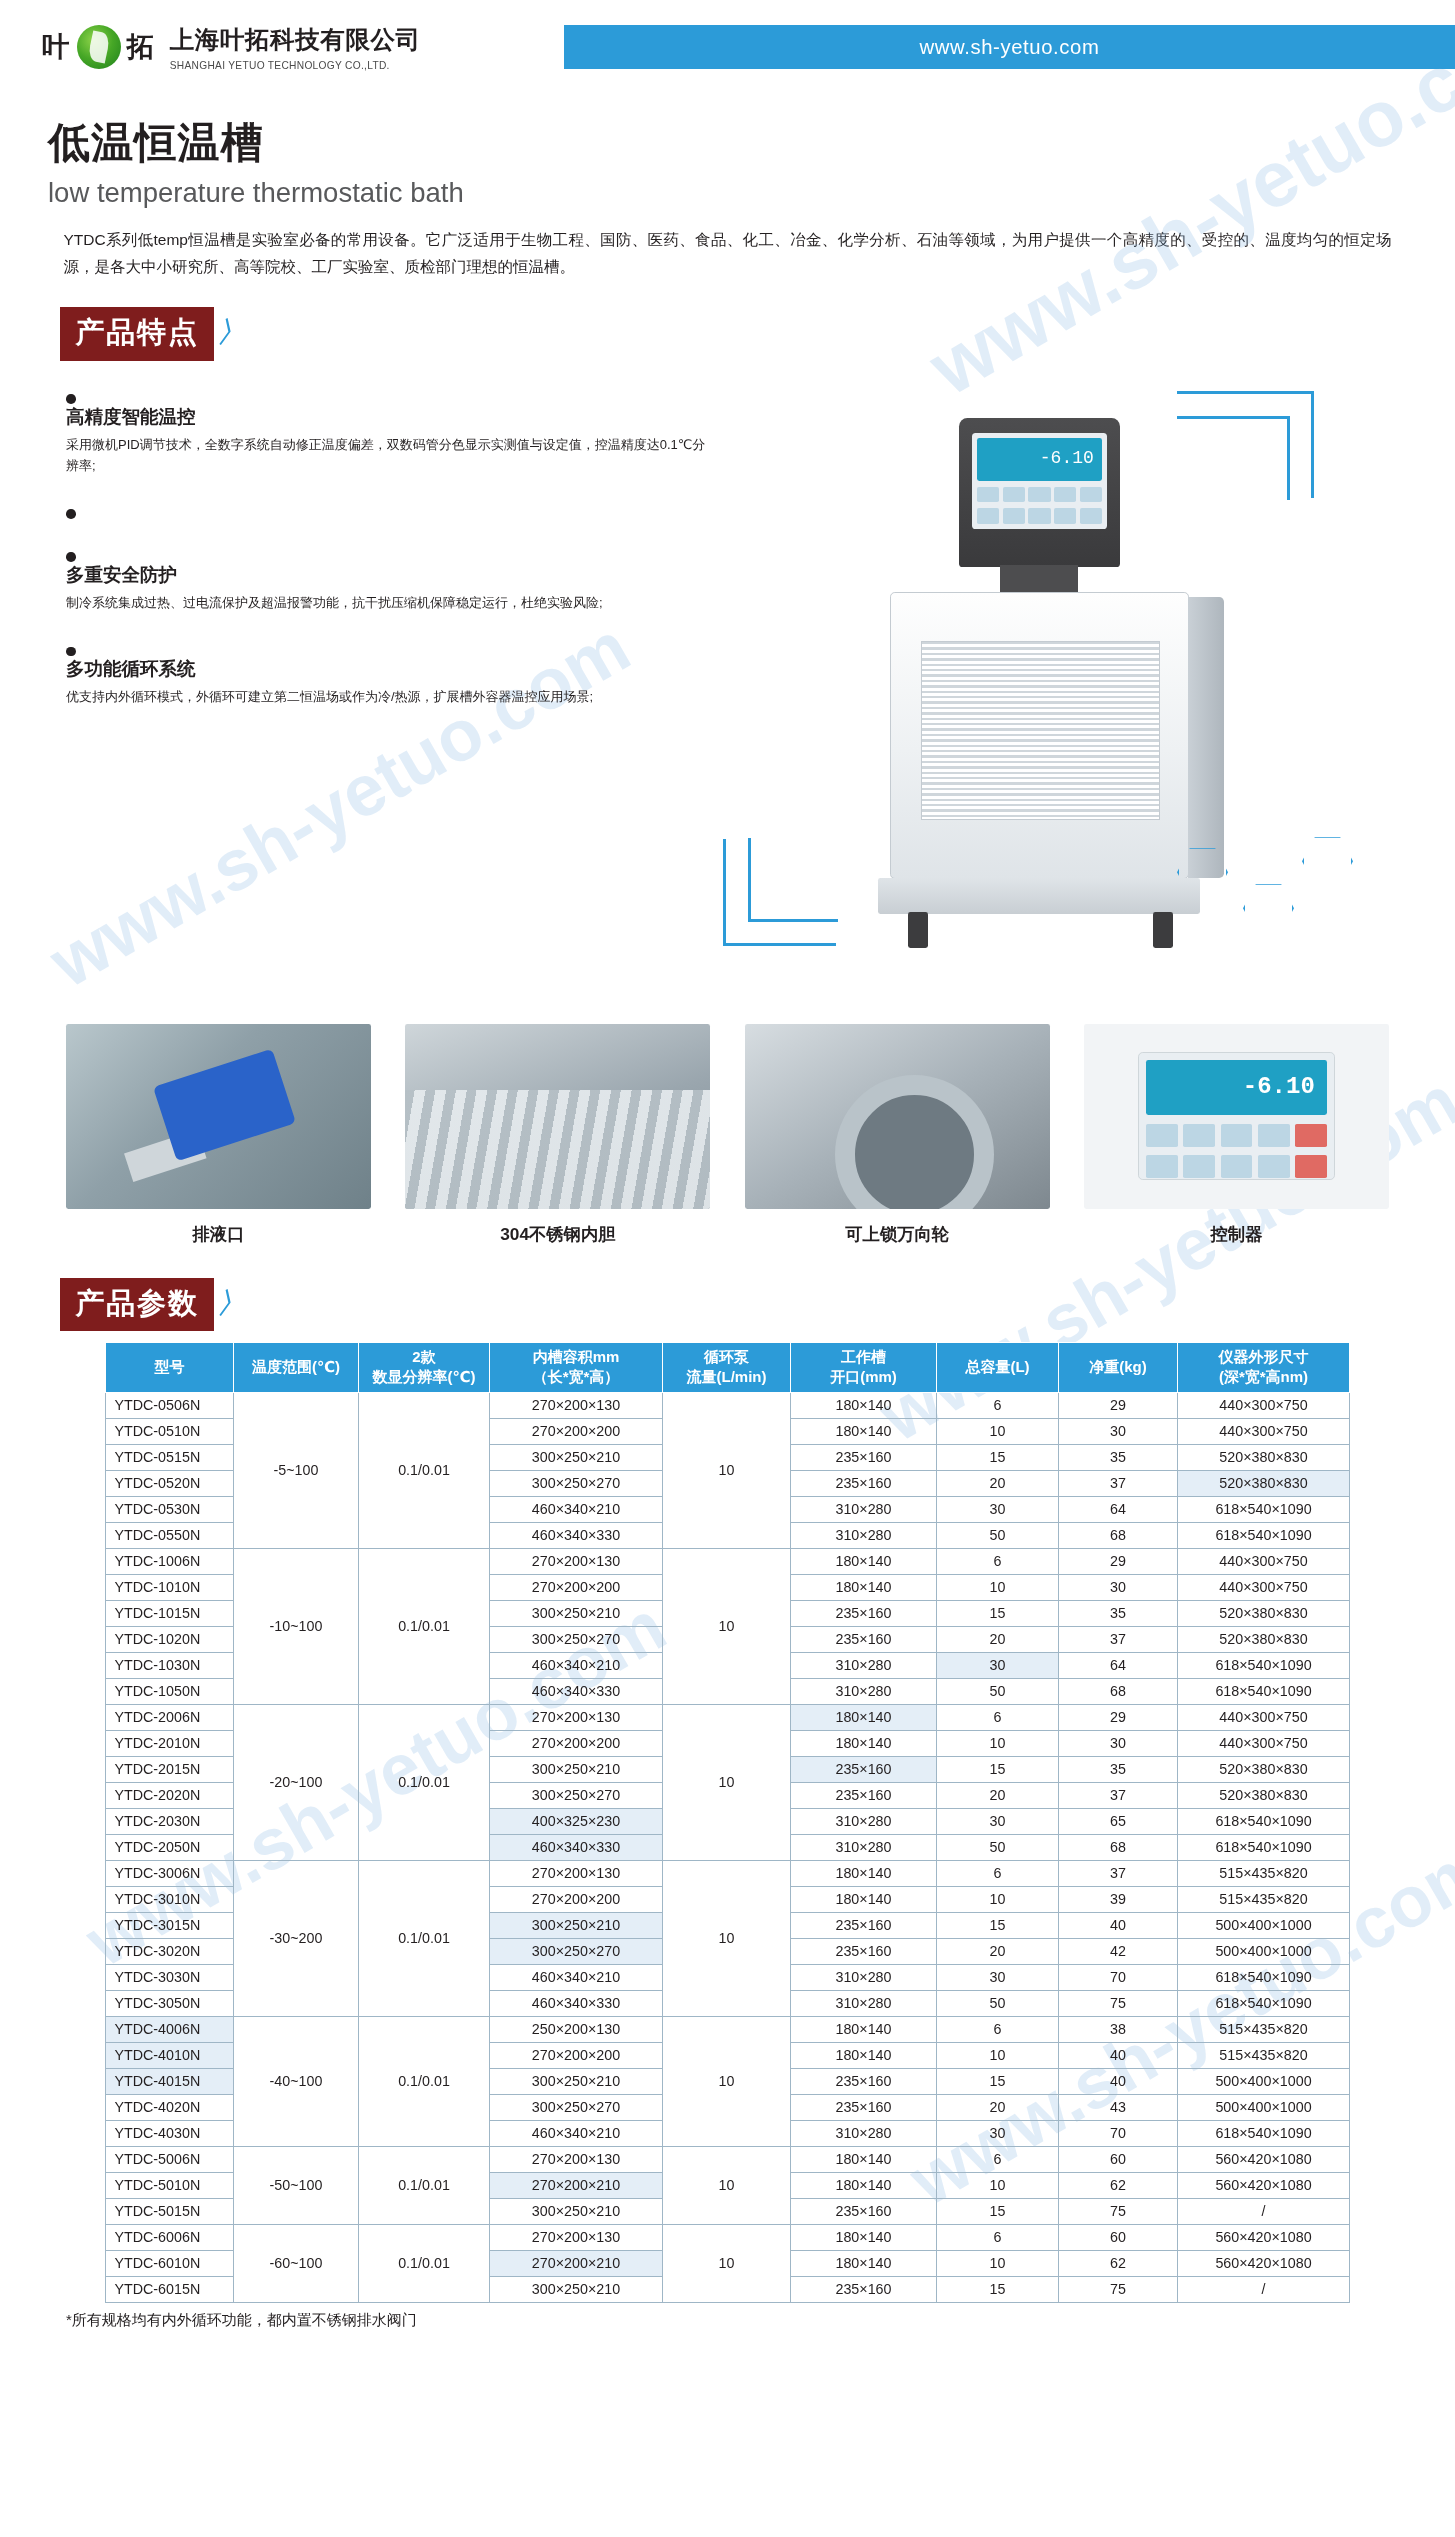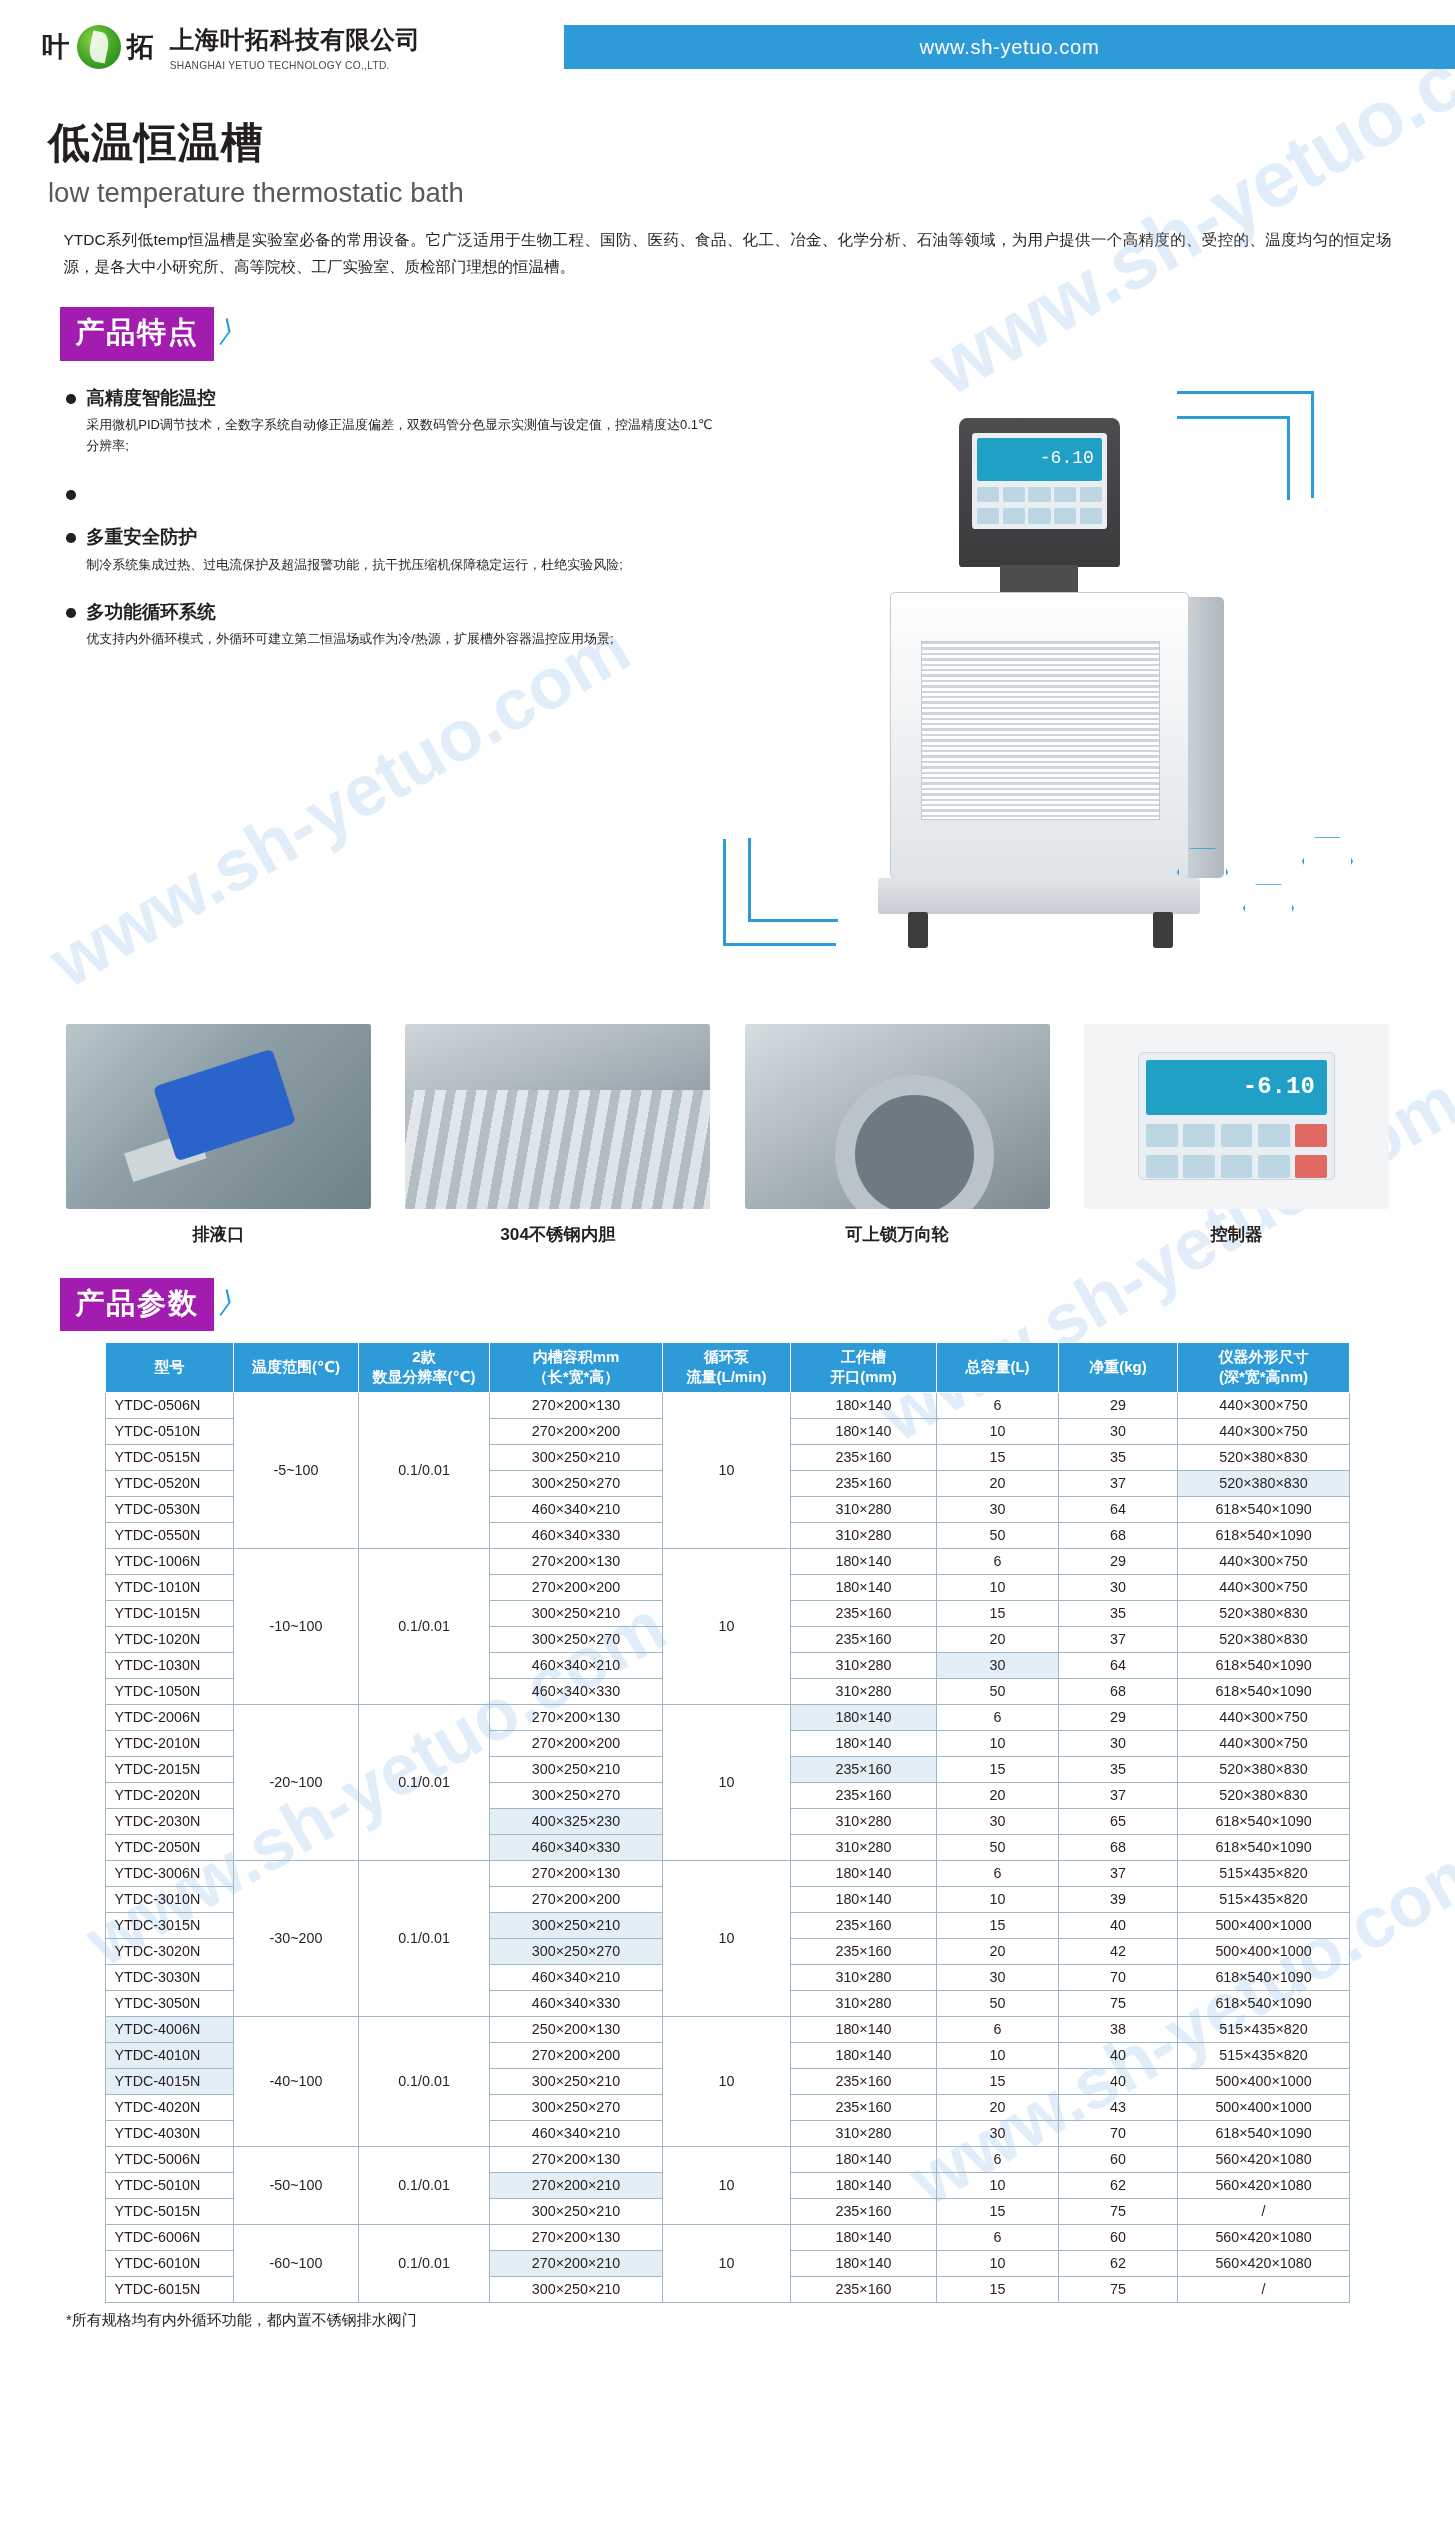--- a/index.html
+++ b/index.html
@@ -61,32 +61,32 @@
   .main-title { font-size:42px; font-weight:bold; color:#231f20; letter-spacing:1.2px; }
   .sub-title { font-size:27.5px; color:#58595b; margin-top:6px; font-weight:300; }
   .intro {
     margin-top:16.7px; padding: 0 15.5px 0 15.5px;
     font-size:15.5px; line-height:1.75; color:#231f20; text-align:justify;
   }
 
   
   .sec-head { position:relative; margin: 27.5px 0 0 60px; display:inline-block; }
   .sec-head .bg {
-    background:#a21caf; color:#fff; font-size:29px; font-weight:bold;
+    background:#7f1d1d; color:#fff; font-size:29px; font-weight:bold;
     padding:6px 15.5px 7.2px 15.5px; letter-spacing:1.8px; display:inline-block;
   }
   .sec-head .slash {
     display:inline-block; color:#2c9bd8; font-size:29px; font-weight:bold;
     margin-left:4.8px; transform: skewX(-14deg);
   }
 
   
   .mid { display:flex; margin-top:24px; padding: 0 42px; position:relative; z-index:10; }
   .features { width: 675px; padding-left: 24px; }
-  .feat { display:flex; margin-bottom:24px; }
+  .feat { display:flex; margin-bottom:24px;flex-direction:column; }
   .bullet { width:9.6px; height:9.6px; border-radius:50%; background:#231f20; margin-top:9.6px; margin-right:10.7px; flex:none; }
   .feat-body { }
   .feat-title { font-size:18.5px; font-weight:bold; color:#231f20; margin-bottom:4.8px; }
   .feat-text { font-size:13px; line-height:1.62; color:#231f20; }
 
   .product-img { position:relative; width: 663px; height:615px; }
 
   
   .bracket { position:absolute; border:3px solid #2c9bd8; }
   .br1 { right:66px; top:6px; width:137px; height:107px; border-left:none; border-bottom:none; }

